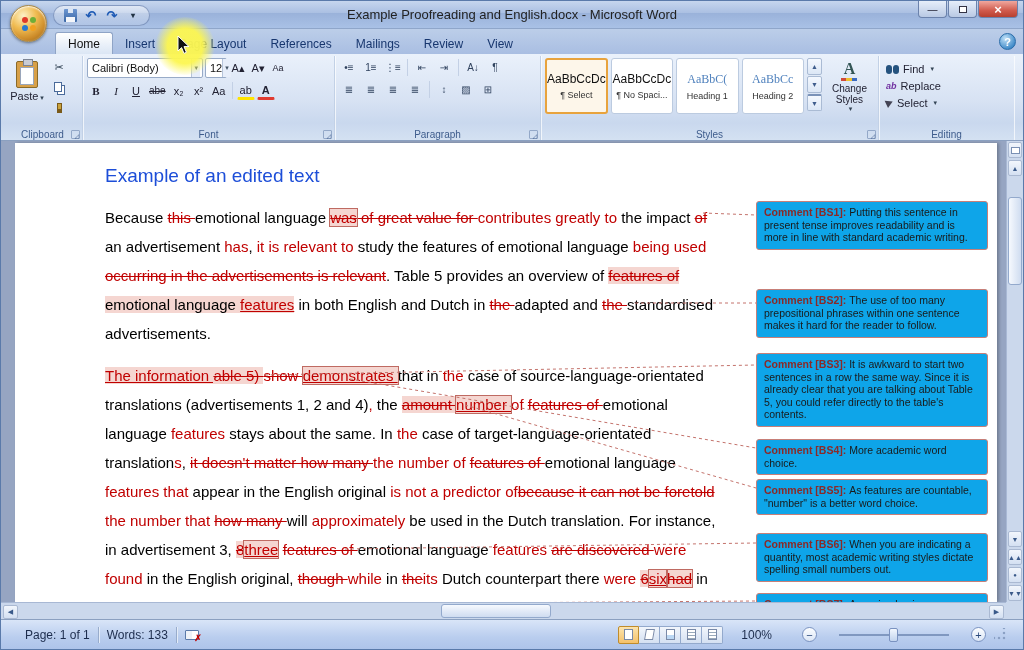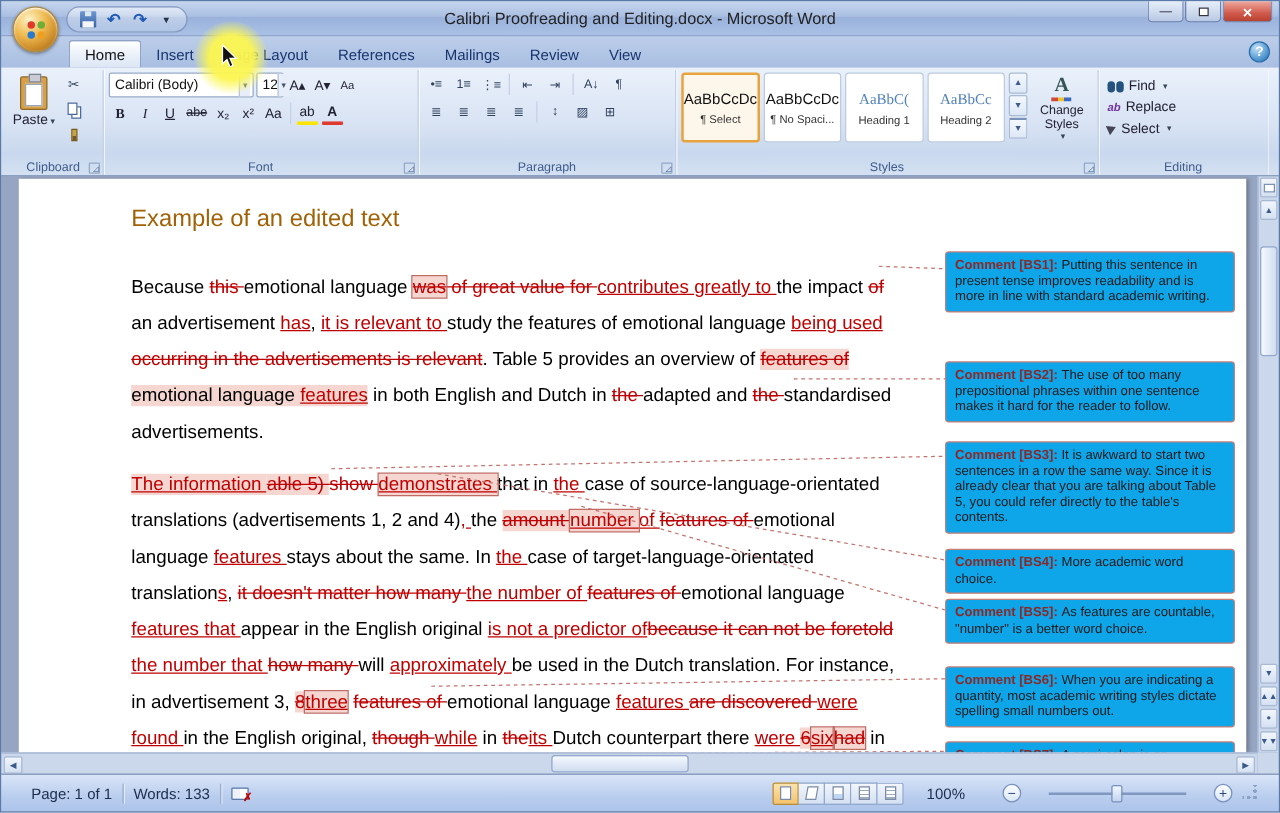--- a/index.html
+++ b/index.html
@@ -137,25 +137,25 @@
   .replace-icon { font-size:9px; font-weight:bold; color:#7030a0; font-style:italic; }
   .select-icon { width:0; height:0; border-left:7px solid #445; border-top:4px solid transparent;
     border-bottom:4px solid transparent; transform:rotate(-25deg); display:block; }
 
   
   .docarea { position:absolute; top:140px; left:0; right:0; bottom:30px;
     background:#96a5c2; overflow:hidden; }
   .page { position:absolute; left:14px; top:2px; width:982px; height:calc(100% - 19px);
     background:#fff; box-shadow:2px 0 3px rgba(0,0,0,.25); overflow:hidden; }
   .doc-text { position:absolute; left:90px; top:22px; width:616px; color:#000; }
-  .doc-heading { font-size:19px; color:#a16207; margin-bottom:28px; }
+  .doc-heading { font-size:19px; color:#1d4ed8; margin-bottom:16px; }
   .doc-text p { font-size:15px; line-height:29px; margin-bottom:13px; }
   .run-n { color:#000; }
   .run-d { color:#C00000; text-decoration:line-through; }
-  .run-i { color:#C00000; text-decoration:underline; }
+  .run-i { color:#C00000; }
   .run-dh { color:#C00000; text-decoration:line-through; background:#f5d6d1; }
   .run-ih { color:#C00000; text-decoration:underline; background:#f5d6d1; }
   .run-db { color:#C00000; text-decoration:line-through; background:#f5d6d1; outline:1px solid #bf6a62; }
   .run-ib { color:#C00000; text-decoration:underline; background:#f5d6d1; outline:1px solid #bf6a62; }
   .run-h { color:#000; background:#f5d6d1; }
 
   .balloon { position:absolute; left:741px; width:232px; background:#0ea5e9;
     border:1px solid #c77f78; border-radius:3px; padding:4px 6px 5px 7px;
     font-size:10.5px; line-height:12.5px; color:#1a1a1a; }
   .c-label { font-weight:bold; color:#8a2a28; }
@@ -222,21 +222,21 @@
     background:radial-gradient(circle, rgba(252,246,80,0.95) 0 42%, rgba(252,246,80,0) 72%);
     z-index:90; pointer-events:none; }
   .cursor-arrow { position:absolute; left:176px; top:34px; z-index:95; pointer-events:none; }
 </style>
 </head>
 <body>
 
 <div class="window">
 
   <div class="titlebar">
-    <div class="title-text">Calibri Proofreading and Editing.docx - Microsoft Word</div>
+    <div class="title-text">Example Proofreading and English.docx - Microsoft Word</div>
   </div>
   <div class="orb">
       <span class="orb-logo"></span>
     </div>
   <div class="qat">
     <span class="qat-btn">
         <span class="icon-floppy"></span>
       </span>
     <span class="qat-btn">↶</span>
     <span class="qat-btn">↷</span>

